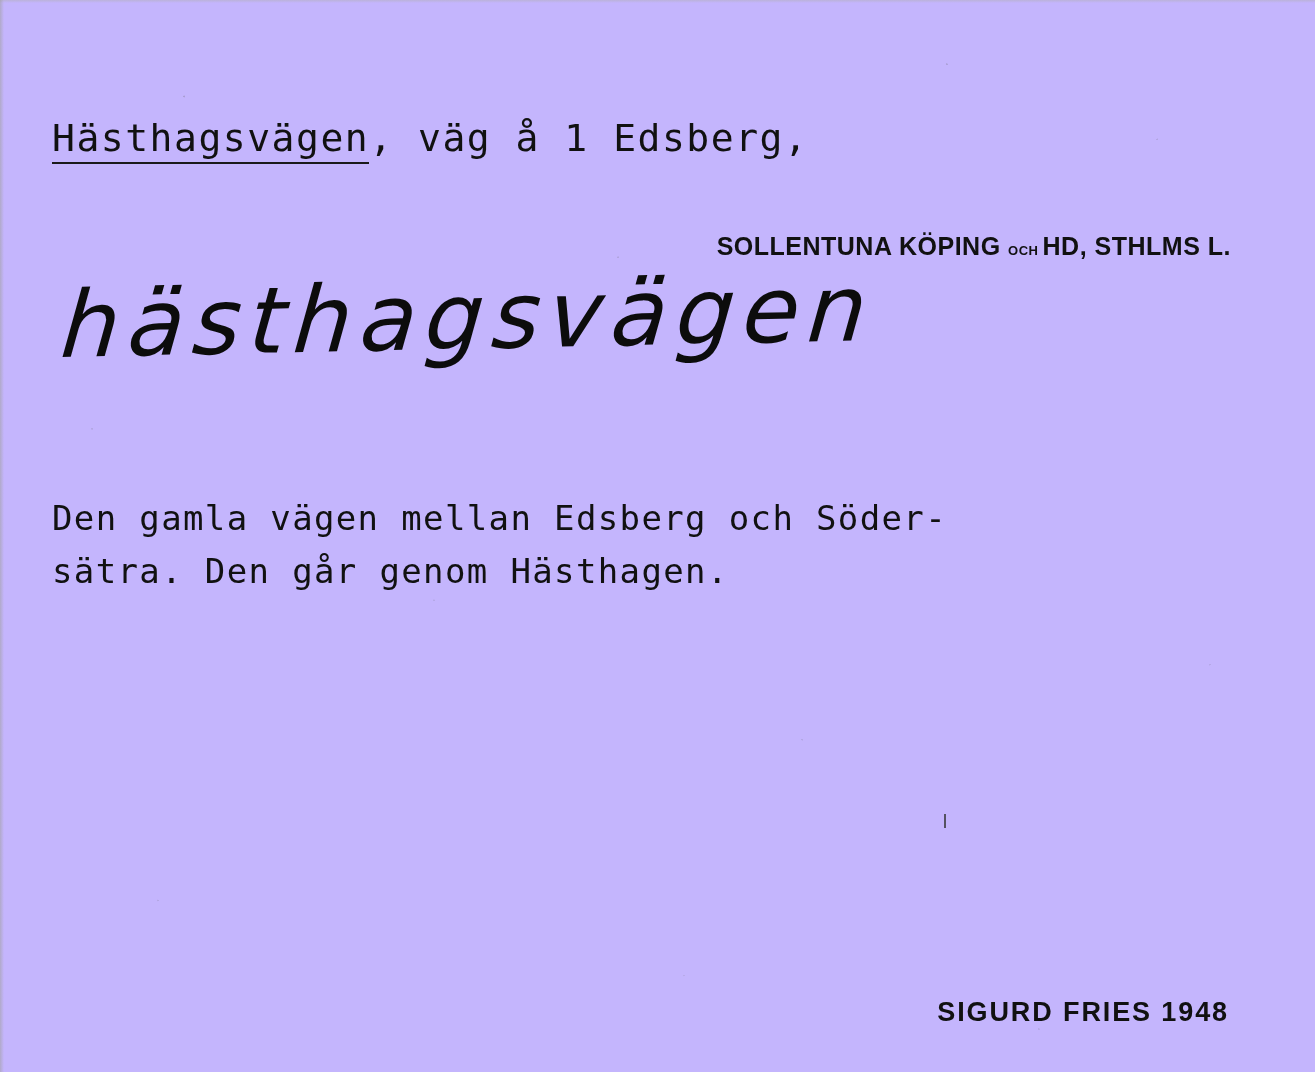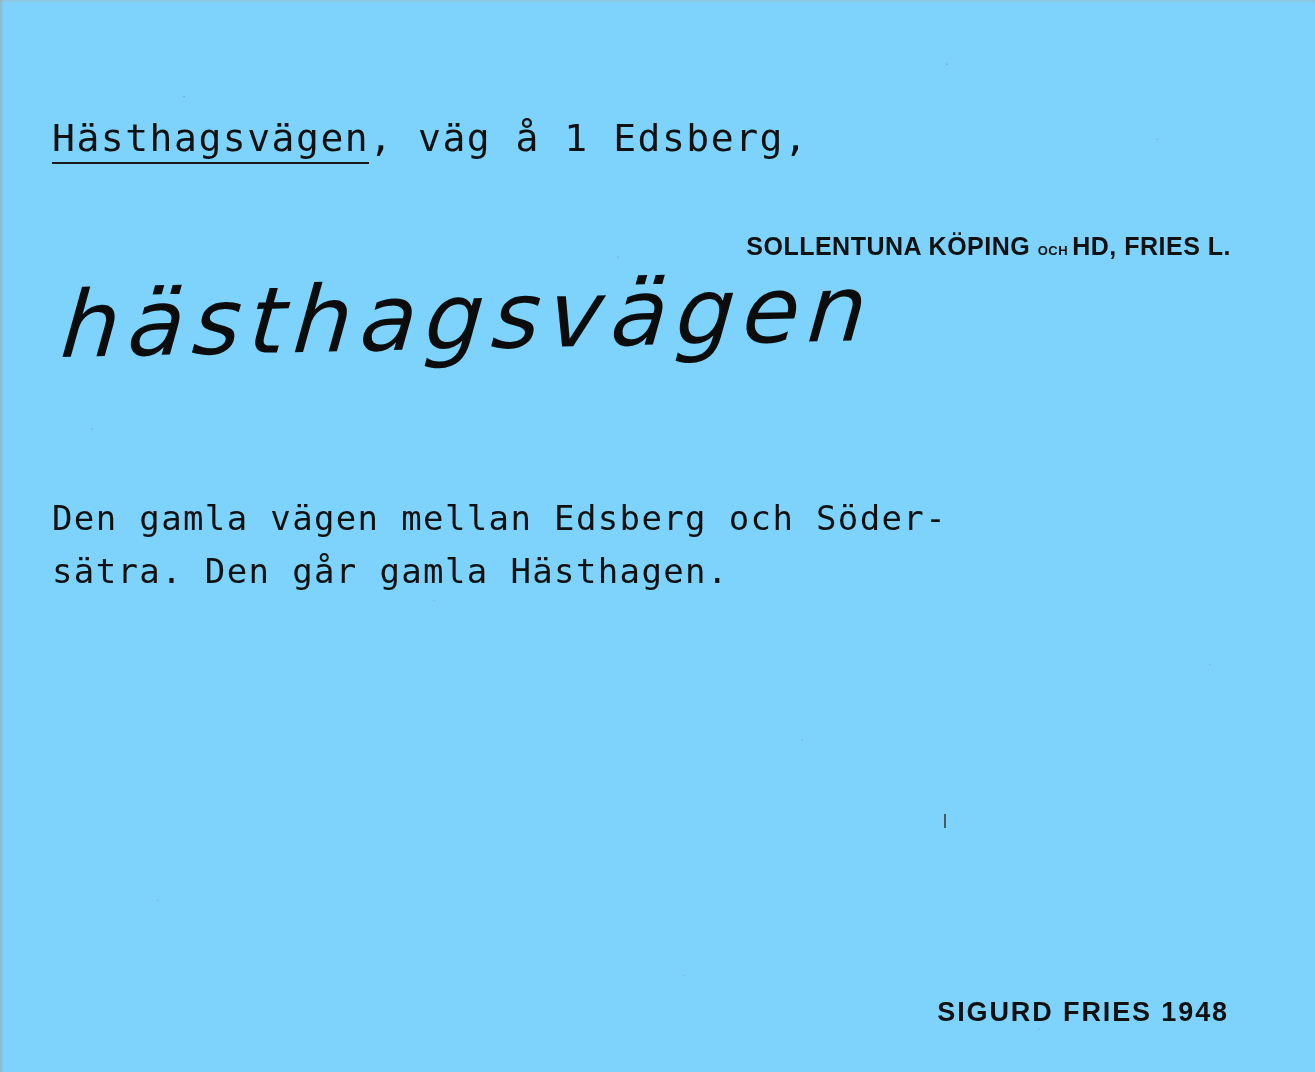--- a/index.html
+++ b/index.html
@@ -12,21 +12,21 @@
     height: 1072px;
     overflow: hidden;
     font-family: "Liberation Sans", sans-serif;
   }
 
   
   .card {
     position: relative;
     width: 1315px;
     height: 1072px;
-    background: #7dd3fc;
+    background: #c4b5fd;
     box-sizing: border-box;
   }
 
   
   .grain {
     position: absolute;
     inset: 0;
     pointer-events: none;
     background-image:
       radial-gradient(circle at 14% 9%, rgba(90,90,90,0.30) 0.8px, transparent 1.2px),
@@ -141,24 +141,24 @@
 </head>
 <body>
 
 <div class="card">
 
   <div class="edge-top"></div>
   <div class="edge-left"></div>
 
   <div class="headword-line typed"><span class="hw">Hästhagsvägen</span><span>, väg å 1 Edsberg,</span></div>
 
-  <div class="parish-line"><span>SOLLENTUNA KÖPING </span><span class="small">OCH </span><span>HD, FRIES L.</span></div>
+  <div class="parish-line"><span>SOLLENTUNA KÖPING </span><span class="small">OCH </span><span>HD, STHLMS L.</span></div>
 
   <div class="handwriting">hästhagsvägen</div>
 
-  <div class="body-text typed"><div>Den gamla vägen mellan Edsberg och Söder-</div><div>sätra. Den går gamla Hästhagen.</div></div>
+  <div class="body-text typed"><div>Den gamla vägen mellan Edsberg och Söder-</div><div>sätra. Den går genom Hästhagen.</div></div>
 
   <div class="speck"></div>
 
   <div class="signature">SIGURD FRIES 1948</div>
 
   <div class="grain"></div>
 </div>
 
 </body></html>

